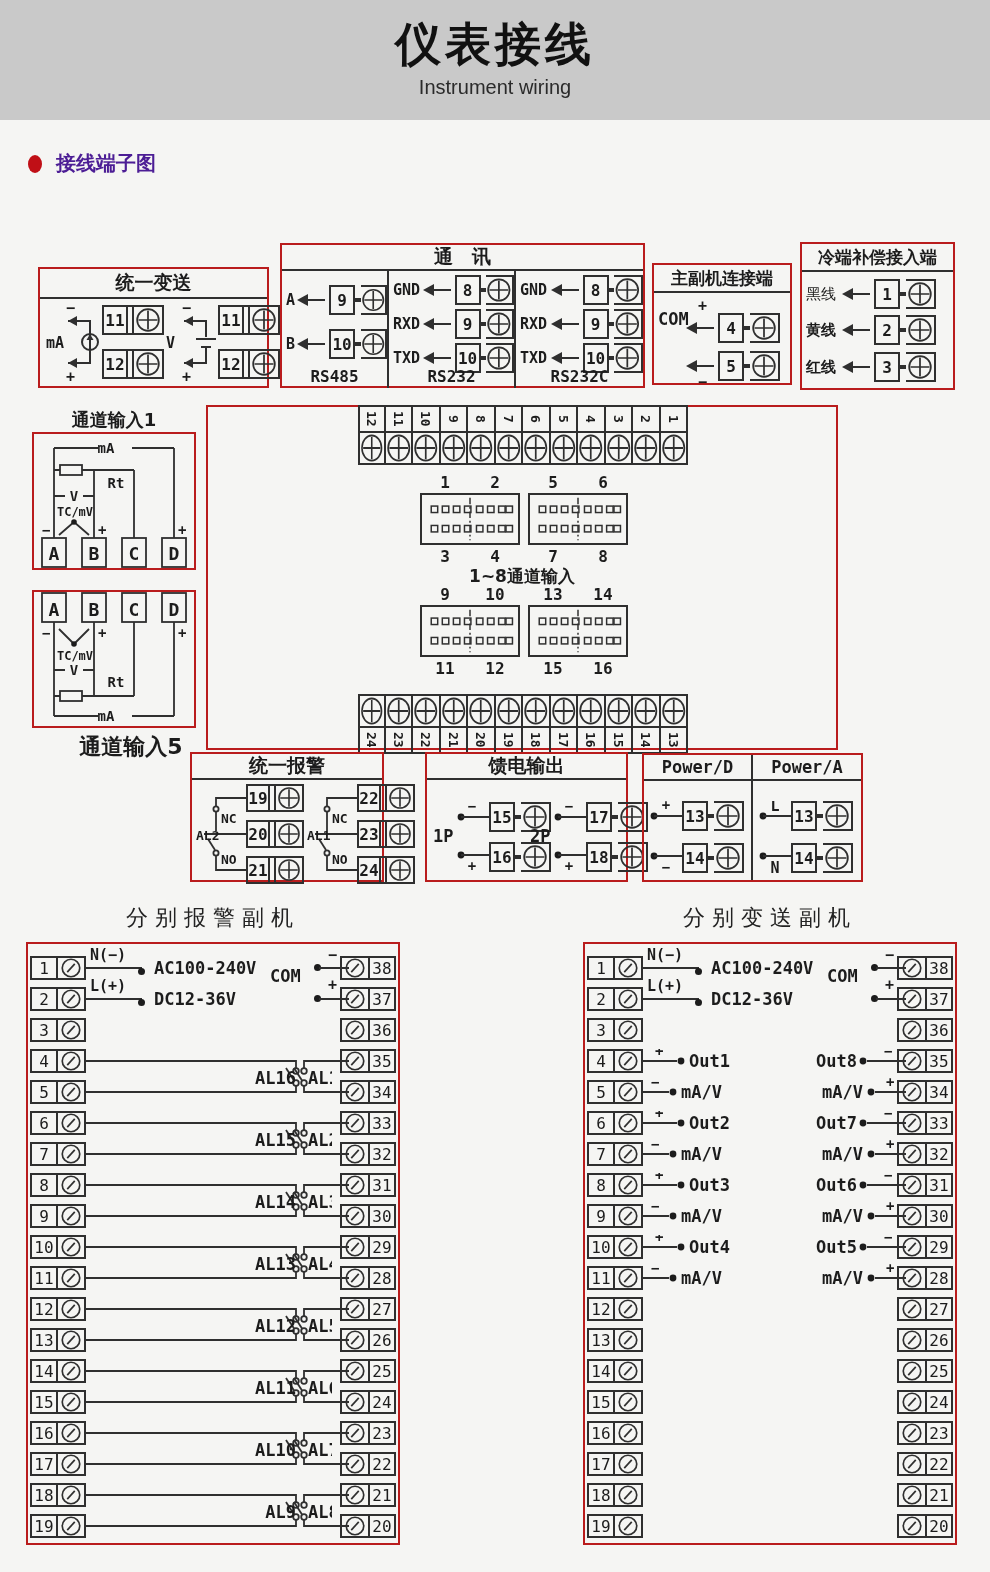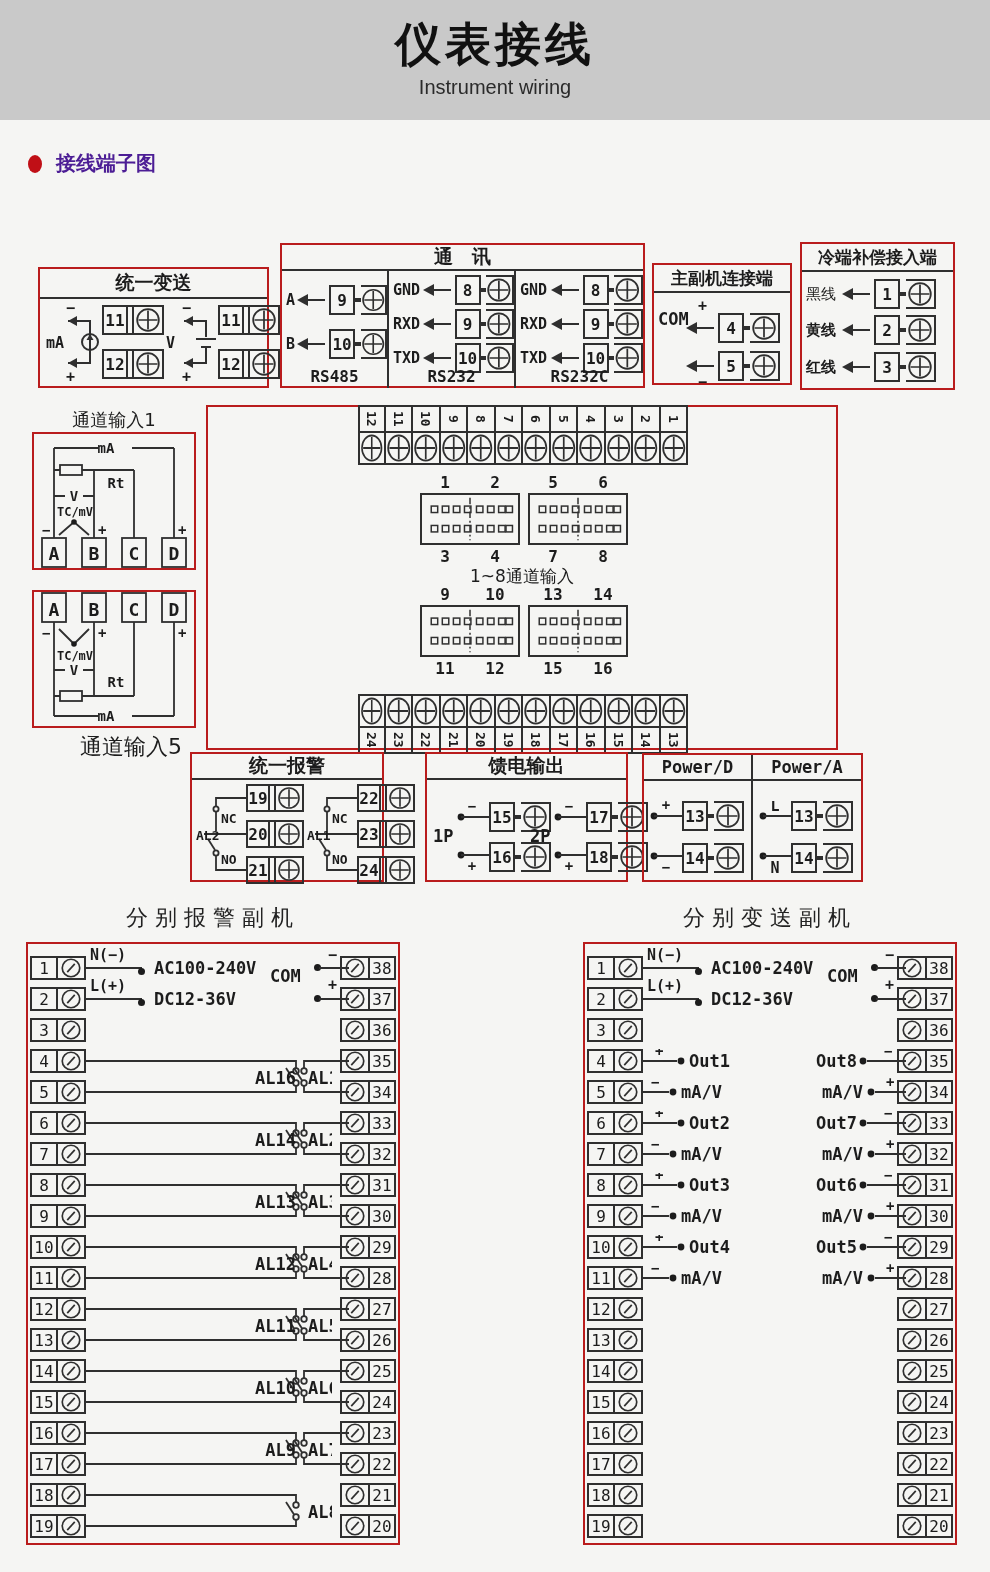--- a/index.html
+++ b/index.html
@@ -54,21 +54,21 @@
         justify-content:center;writing-mode:vertical-rl;font:700 13px "DejaVu Sans Mono",monospace;}
   .vscrew{height:32px;border:2px solid #2f2f2f;box-sizing:border-box;}
   .vterm.top .vscrew{border-top:none;}
   .vterm.bot .vscrew{border-bottom:none;}
   .vterm + .vterm .vnum,.vterm + .vterm .vscrew{border-left:none;}
 
   .plabels{position:absolute;display:flex;width:208px;}
   .plabels span{width:50px;text-align:center;font:700 16px "DejaVu Sans Mono",monospace;}
   .plabels span:nth-child(3){margin-left:8px;}
   .pblock{position:absolute;width:100px;height:52px;border:2px solid #2f2f2f;box-sizing:border-box;}
-  .cap{position:absolute;width:100%;text-align:center;font-weight:400;font-size:17px;}
+  .cap{position:absolute;width:100%;text-align:center;font-weight:700;font-size:17px;}
 
   
   .agrp{position:absolute;display:flex;}
   .aterms{display:flex;flex-direction:column;}
   .aterms .term{height:28px;margin-bottom:8px;}
   .frow{display:flex;align-items:center;position:absolute;}
 
   
   .btitle{position:absolute;width:374px;text-align:center;font-size:22px;letter-spacing:7px;color:#222;}
   .tcol{position:absolute;top:0;display:flex;flex-direction:column;padding-top:12px;}
@@ -1408,20 +1408,32 @@
       </div>
         <div class="grp">
         <svg width="246" height="62" style="position:absolute;left:75px;top:0">
           <g stroke="#2f2f2f" stroke-width="1.8" fill="none">
             <path d="M246 12 H201 V19"></path>
               <circle cx="201" cy="22" r="2.8"></circle>
             <path d="M246 43 H201 V37"></path>
               <circle cx="201" cy="34" r="2.8"></circle>
             <path d="M199 31.5 L191 19"></path>
           </g>
+          <text x="193" y="35" font-size="17" font-weight="700" text-anchor="end">AL15</text>
+        </svg>
+      </div>
+        <div class="grp">
+        <svg width="246" height="62" style="position:absolute;left:75px;top:0">
+          <g stroke="#2f2f2f" stroke-width="1.8" fill="none">
+            <path d="M246 12 H201 V19"></path>
+              <circle cx="201" cy="22" r="2.8"></circle>
+            <path d="M246 43 H201 V37"></path>
+              <circle cx="201" cy="34" r="2.8"></circle>
+            <path d="M199 31.5 L191 19"></path>
+          </g>
           <text x="193" y="35" font-size="17" font-weight="700" text-anchor="end">AL14</text>
         </svg>
       </div>
         <div class="grp">
         <svg width="246" height="62" style="position:absolute;left:75px;top:0">
           <g stroke="#2f2f2f" stroke-width="1.8" fill="none">
             <path d="M246 12 H201 V19"></path>
               <circle cx="201" cy="22" r="2.8"></circle>
             <path d="M246 43 H201 V37"></path>
               <circle cx="201" cy="34" r="2.8"></circle>

